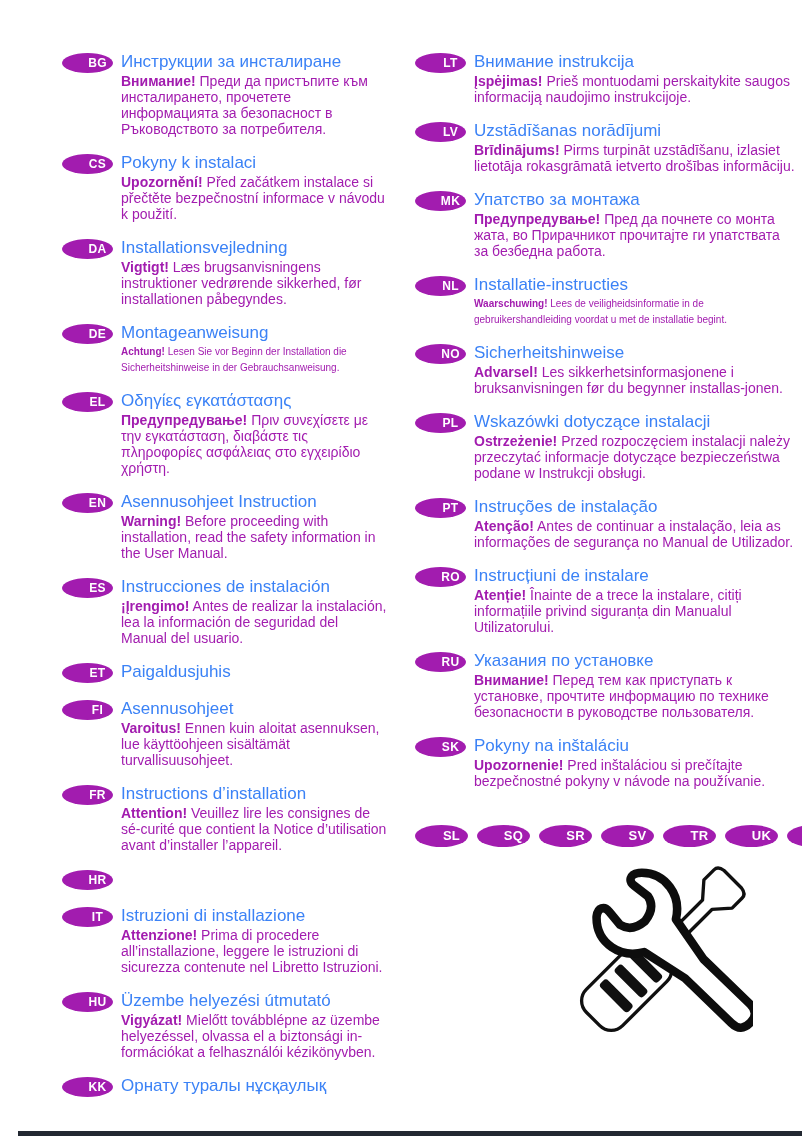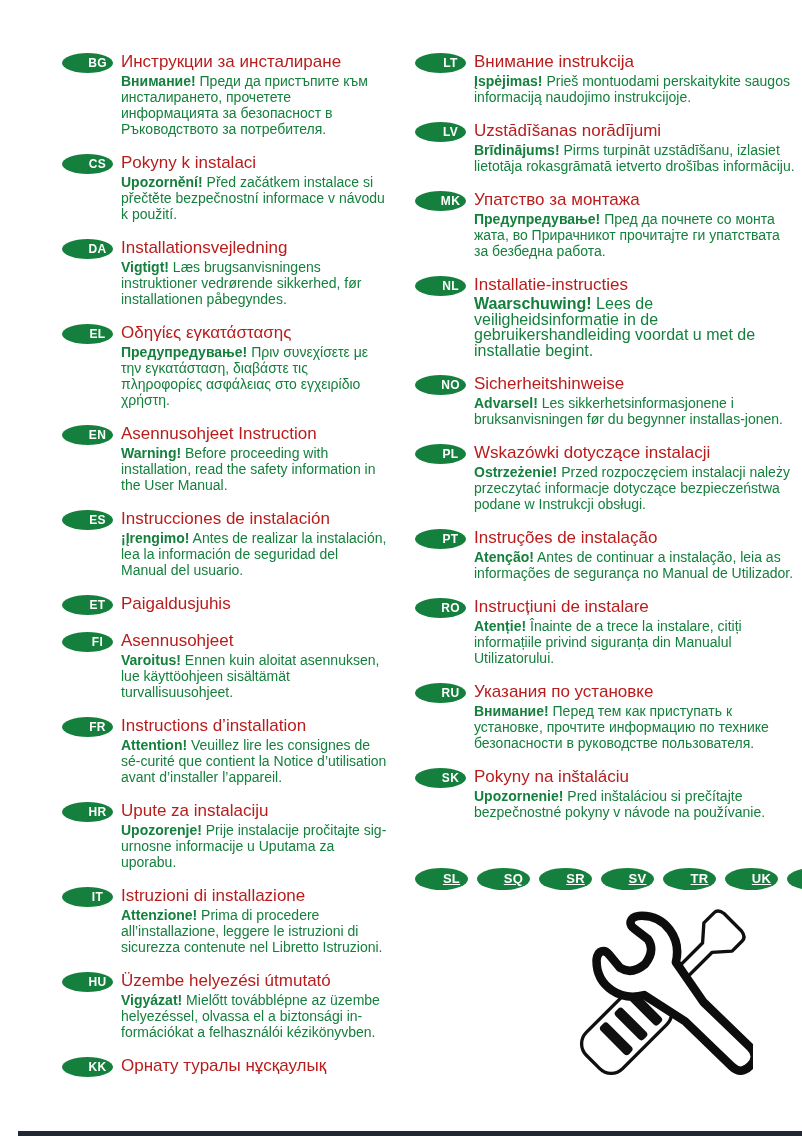--- a/index.html
+++ b/index.html
@@ -7,32 +7,32 @@
     width:802px;height:1136px;position:relative;overflow:hidden;
     background:#ffffff;color:#1c1c1c;
     font-family:"Liberation Sans", sans-serif;
   }
   .content{position:absolute;left:62px;top:52px;display:flex;}
   .col-left{width:325px;margin-right:28px;}
   .col-right{width:382px;}
   .entry{display:flex;margin-bottom:16px;}
   .badge{
     flex:0 0 auto;width:31px;height:20px;border-radius:50%;
-    background:#15803d;color:#ffffff;font-weight:bold;font-size:12px;
+    background:#a21caf;color:#ffffff;font-weight:bold;font-size:12px;
     line-height:20px;text-align:center;margin-right:8px;margin-top:1px;
     letter-spacing:.3px;
     padding-left:20px;
   }
   .entry-text{flex:1 1 auto;min-width:0;}
-  .entry-title{font-size:17px;line-height:19px;color:#b91c1c;}
-  .entry-body{font-size:14px;line-height:16px;margin-top:2px;color:#15803d;}
-  .entry-body.cond{font-size:16px;line-height:15.5px;}
+  .entry-title{font-size:17px;line-height:19px;color:#3b82f6;}
+  .entry-body{font-size:14px;line-height:16px;margin-top:2px;color:#a21caf;}
+  .entry-body.cond{font-size:10px;line-height:15.5px;}
   .warn{font-weight:bold;}
   .badge-row{display:flex;align-items:center;margin-top:36px;}
-  .badge.lg{width:33px;height:22px;line-height:22px;font-size:13px;margin:12px 9px 0 0;text-decoration:underline;}
+  .badge.lg{width:33px;height:22px;line-height:22px;font-size:13px;margin:0 9px 0 0;}
   .arrow{display:flex;align-items:center;margin-left:8px;}
   .arrow-line{width:76px;height:2.5px;background:#101010;}
   .arrow-head{width:0;height:0;border-left:14px solid #101010;border-top:5.5px solid transparent;border-bottom:5.5px solid transparent;}
   .tools-wrap{margin-top:12px;display:flex;justify-content:flex-end;padding-right:44px;}
   .bottom-bar{position:absolute;left:18px;right:0;bottom:0;height:5px;background:#222831;}
 </style>
 </head>
 <body>
 
 <div class="content">
@@ -52,20 +52,27 @@
     </div>
   </div>
       <div class="entry">
     <span class="badge">DA</span>
     <div class="entry-text">
       <div class="entry-title">Installationsvejledning</div>
       <div class="entry-body"><b class="warn">Vigtigt!</b> <span>Læs brugsanvisningens instruktioner vedrørende sikkerhed, før installationen påbegyndes.</span></div>
     </div>
   </div>
       <div class="entry">
+    <span class="badge">DE</span>
+    <div class="entry-text">
+      <div class="entry-title">Montageanweisung</div>
+      <div class="entry-body cond"><b class="warn">Achtung!</b> <span>Lesen Sie vor Beginn der Installation die Sicherheitshinweise in der Gebrauchsanweisung.</span></div>
+    </div>
+  </div>
+      <div class="entry">
     <span class="badge">EL</span>
     <div class="entry-text">
       <div class="entry-title">Οδηγίες εγκατάστασης</div>
       <div class="entry-body"><b class="warn">Предупредување!</b> <span>Πριν συνεχίσετε με την εγκατάσταση, διαβάστε τις πληροφορίες ασφάλειας στο εγχειρίδιο χρήστη.</span></div>
     </div>
   </div>
       <div class="entry">
     <span class="badge">EN</span>
     <div class="entry-text">
       <div class="entry-title">Asennusohjeet Instruction</div>
@@ -94,24 +101,20 @@
   </div>
       <div class="entry">
     <span class="badge">FR</span>
     <div class="entry-text">
       <div class="entry-title">Instructions d’installation</div>
       <div class="entry-body"><b class="warn">Attention!</b> <span>Veuillez lire les consignes de sé-curité que contient la Notice d’utilisation avant d’installer l’appareil.</span></div>
     </div>
   </div>
       <div class="entry">
     <span class="badge">HR</span>
-    <div class="entry-text">
-      <div class="entry-title">Upute za instalaciju</div>
-      <div class="entry-body"><b class="warn">Upozorenje!</b> <span>Prije instalacije pročitajte sig-urnosne informacije u Uputama za uporabu.</span></div>
-    </div>
   </div>
       <div class="entry">
     <span class="badge">IT</span>
     <div class="entry-text">
       <div class="entry-title">Istruzioni di installazione</div>
       <div class="entry-body"><b class="warn">Attenzione!</b> <span>Prima di procedere all’installazione, leggere le istruzioni di sicurezza contenute nel Libretto Istruzioni.</span></div>
     </div>
   </div>
       <div class="entry">
     <span class="badge">HU</span>

